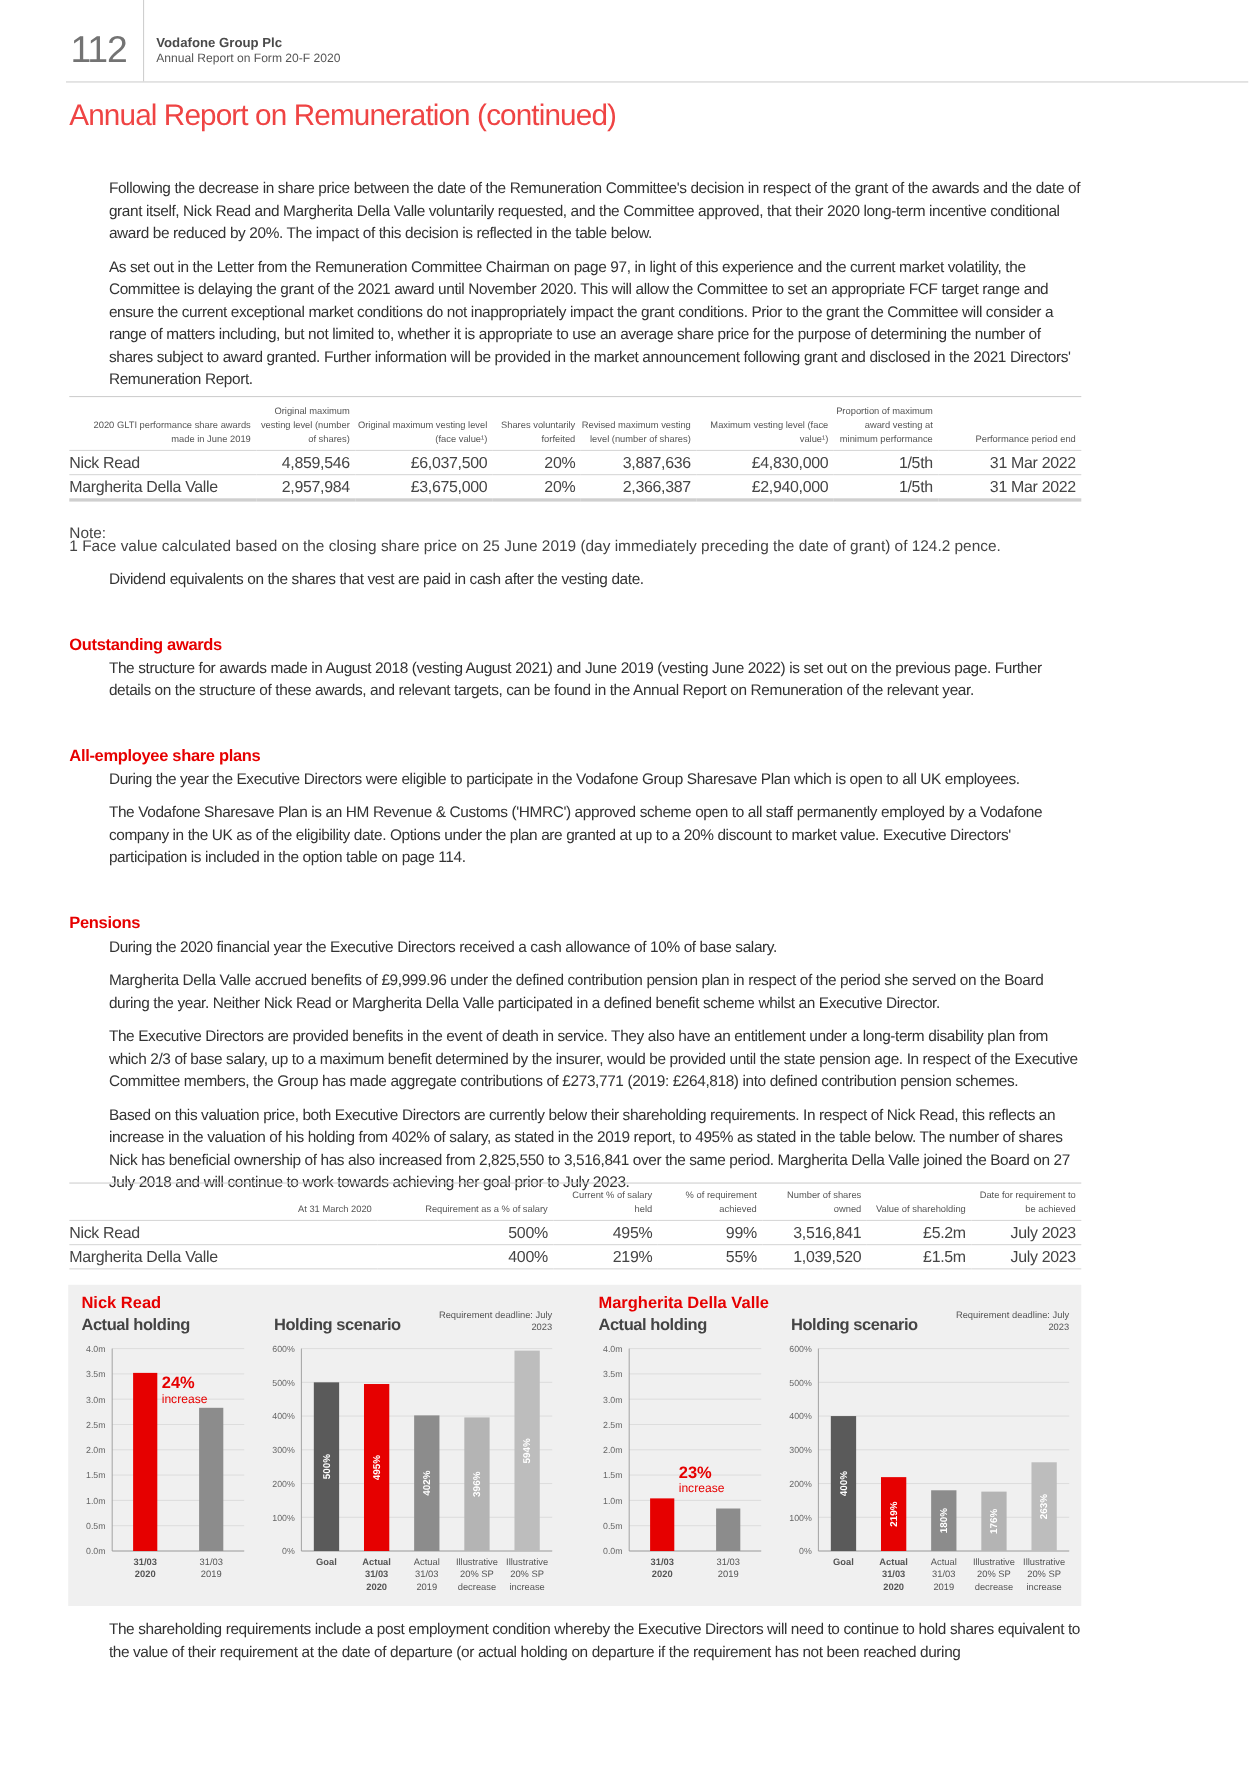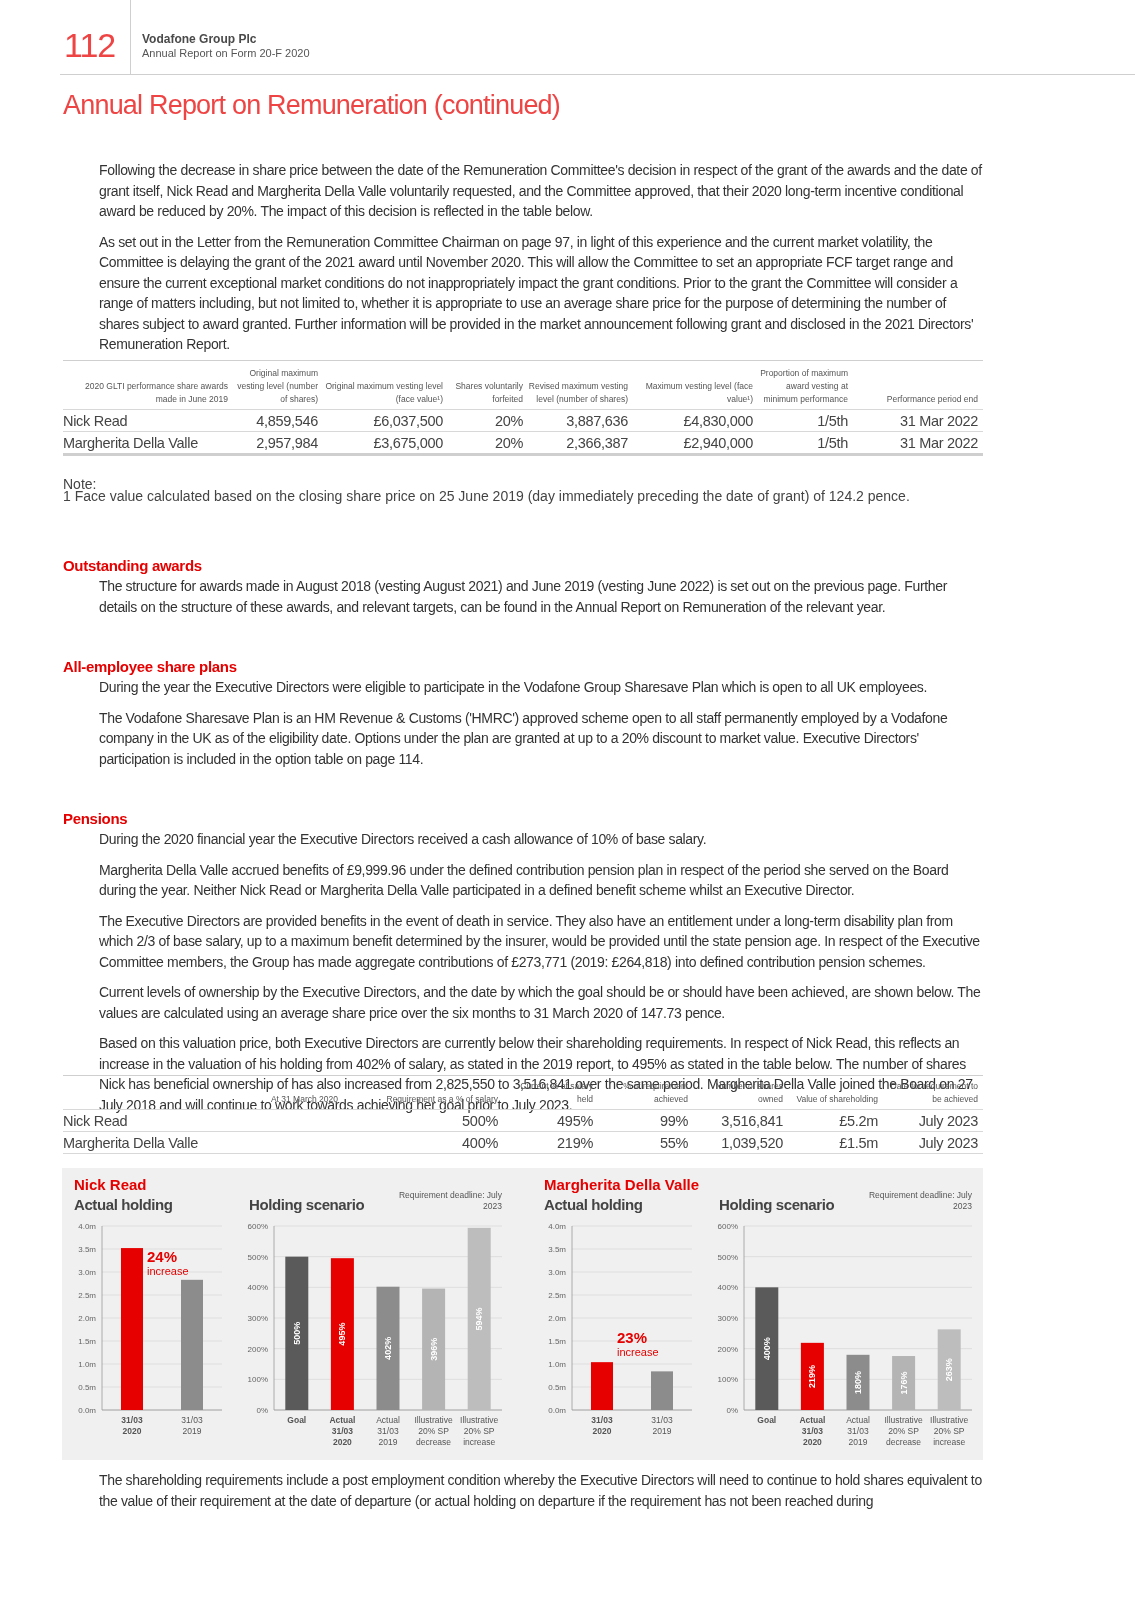--- a/index.html
+++ b/index.html
@@ -1,19 +1,19 @@
 <!DOCTYPE html>
 <html><head>
 <meta charset="utf-8">
 <style>
   * { box-sizing: border-box; margin: 0; padding: 0; }
   html, body { width: 1135px; height: 1606px; background: #ffffff; overflow: hidden; }
   body { font-family: "Liberation Sans", sans-serif; color: #333333; position: relative; }
   .header { position: absolute; left: 0; top: 0; width: 1135px; height: 74px; }
-  .page-num { position: absolute; left: 64px; top: 26px; font-size: 34px; color: #ef4444; letter-spacing: -1px; font-weight: 300; }
+  .page-num { position: absolute; left: 64px; top: 26px; font-size: 34px; color: #737373; letter-spacing: -1px; font-weight: 300; }
   .vline { position: absolute; left: 130px; top: 0; width: 1px; height: 74px; background: #cfcfcf; }
   .hline { position: absolute; left: 60px; top: 74px; width: 1075px; height: 1px; background: #cfcfcf; }
   .company { position: absolute; left: 142px; top: 32px; font-size: 12px; font-weight: bold; color: #4a4a4a; }
   .report-name { position: absolute; left: 142px; top: 47px; font-size: 11px; color: #555; }
   .page-title { position: absolute; left: 63px; top: 90px; font-size: 27px; color: #ef4444; letter-spacing: -0.8px; }
   .content { position: absolute; left: 63px; width: 920px; }
   p.body { font-size: 14px; line-height: 20.5px; color: #333; letter-spacing: -0.35px; margin-bottom: 10px; margin-left: 36px; }
   h3.red { font-size: 15px; color: #e60000; font-weight: bold; letter-spacing: -0.3px; line-height: 20px; margin-top: 40px; }
   table { border-collapse: collapse; width: 920px; }
   th { font-size: 8.5px; font-weight: normal; color: #555; text-align: right; vertical-align: bottom; padding: 0 5px 3px 0; line-height: 13px; }
@@ -93,30 +93,30 @@
     </tbody>
   </table>
 </div>
 
 <div class="content" style="top:478px;">
   <div class="note">Note:</div>
   <div class="note">1   Face value calculated based on the closing share price on 25 June 2019 (day immediately preceding the date of grant) of 124.2 pence.</div>
 </div>
 
 <div class="content" style="top:516px;">
+  <p class="body">Dividend equivalents on the shares that vest are paid in cash after the vesting date.</p>
   <h3 class="red">Outstanding awards</h3>
   <p class="body">The structure for awards made in August 2018 (vesting August 2021) and June 2019 (vesting June 2022) is set out on the previous page. Further details on the structure of these awards, and relevant targets, can be found in the Annual Report on Remuneration of the relevant year.</p>
   <h3 class="red">All-employee share plans</h3>
   <p class="body">During the year the Executive Directors were eligible to participate in the Vodafone Group Sharesave Plan which is open to all UK employees.</p>
   <p class="body">The Vodafone Sharesave Plan is an HM Revenue &amp; Customs ('HMRC') approved scheme open to all staff permanently employed by a Vodafone company in the UK as of the eligibility date. Options under the plan are granted at up to a 20% discount to market value. Executive Directors' participation is included in the option table on page 114.</p>
   <h3 class="red">Pensions</h3>
   <p class="body">During the 2020 financial year the Executive Directors received a cash allowance of 10% of base salary.</p>
   <p class="body">Margherita Della Valle accrued benefits of £9,999.96 under the defined contribution pension plan in respect of the period she served on the Board during the year. Neither Nick Read or Margherita Della Valle participated in a defined benefit scheme whilst an Executive Director.</p>
   <p class="body">The Executive Directors are provided benefits in the event of death in service. They also have an entitlement under a long-term disability plan from which 2/3 of base salary, up to a maximum benefit determined by the insurer, would be provided until the state pension age. In respect of the Executive Committee members, the Group has made aggregate contributions of £273,771 (2019: £264,818) into defined contribution pension schemes.</p>
-  <p class="body">Current levels of ownership by the Executive Directors, and the date by which the goal should be or should have been achieved, are shown below. The values are calculated using an average share price over the six months to 31 March 2020 of 147.73 pence.</p>
   <p class="body">Based on this valuation price, both Executive Directors are currently below their shareholding requirements. In respect of Nick Read, this reflects an increase in the valuation of his holding from 402% of salary, as stated in the 2019 report, to 495% as stated in the table below. The number of shares Nick has beneficial ownership of has also increased from 2,825,550 to 3,516,841 over the same period. Margherita Della Valle joined the Board on 27 July 2018 and will continue to work towards achieving her goal prior to July 2023.</p>
 </div>
 
 <div class="content" style="top:1075px; border-top:1px solid #cfcfcf; padding-top:4px;">
   <table>
     <colgroup>
       <col style="width:280px">
         <col style="width:160px">
         <col style="width:95px">
         <col style="width:95px">

